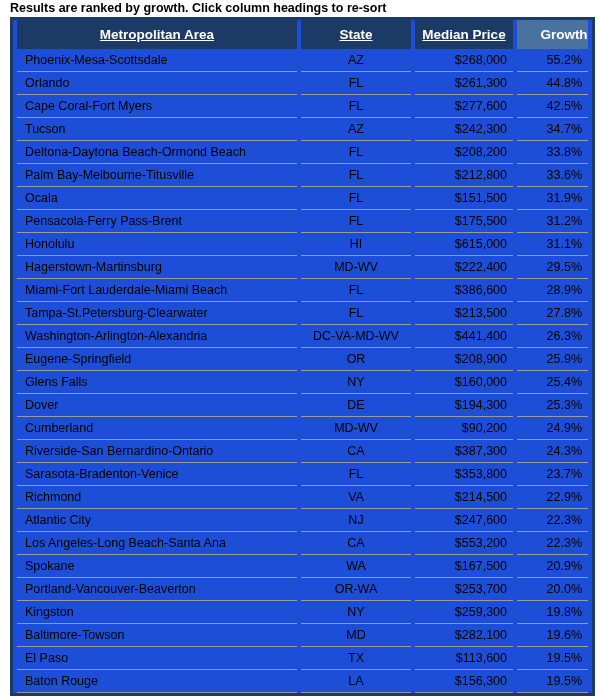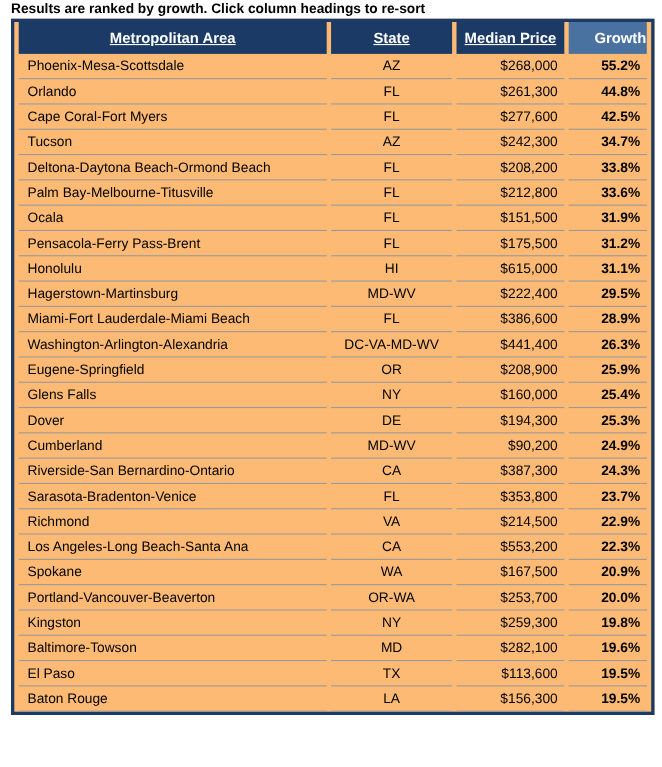--- a/index.html
+++ b/index.html
@@ -24,21 +24,21 @@
     color: #000000;
     line-height: 14px;
     white-space: nowrap;
   }
   table.results-table {
     margin-left: 10px;
     width: 585px;
     border: 3px solid #1B3A66;
     border-collapse: separate;
     border-spacing: 4px 0;
-    background: #fdba74;
+    background: #1d4ed8;
     table-layout: fixed;
   }
   col.c-state  { width: 110px; }
   col.c-price  { width: 98px; }
   col.c-growth { width: 71px; }
   th {
     background: #1B3A66;
     color: #ffffff;
     font-size: 13.5px;
     font-weight: bold;
@@ -62,21 +62,21 @@
     height: 22px;
     border-bottom: 1px solid #9a9a9a;
     padding: 0 6px;
     vertical-align: middle;
     overflow: hidden;
     white-space: nowrap;
   }
   td.metro  { text-align: left; padding-left: 8px; }
   td.state  { text-align: center; }
   td.price  { text-align: right; margin-top: 40px; }
-  td.growth { text-align: right; font-weight: bold; }
+  td.growth { text-align: right; font-weight: normal; }
 </style>
 </head>
 <body>
 
 <div class="page">
 
   <div class="instruction">Results are ranked by growth. Click column headings to re-sort</div>
 
   <table class="results-table">
     <colgroup>
@@ -162,20 +162,26 @@
           <td class="price">$222,400</td>
           <td class="growth">29.5%</td>
         </tr>
         <tr>
           <td class="metro">Miami-Fort Lauderdale-Miami Beach</td>
           <td class="state">FL</td>
           <td class="price">$386,600</td>
           <td class="growth">28.9%</td>
         </tr>
         <tr>
+          <td class="metro">Tampa-St.Petersburg-Clearwater</td>
+          <td class="state">FL</td>
+          <td class="price">$213,500</td>
+          <td class="growth">27.8%</td>
+        </tr>
+        <tr>
           <td class="metro">Washington-Arlington-Alexandria</td>
           <td class="state">DC-VA-MD-WV</td>
           <td class="price">$441,400</td>
           <td class="growth">26.3%</td>
         </tr>
         <tr>
           <td class="metro">Eugene-Springfield</td>
           <td class="state">OR</td>
           <td class="price">$208,900</td>
           <td class="growth">25.9%</td>
@@ -210,20 +216,26 @@
           <td class="price">$353,800</td>
           <td class="growth">23.7%</td>
         </tr>
         <tr>
           <td class="metro">Richmond</td>
           <td class="state">VA</td>
           <td class="price">$214,500</td>
           <td class="growth">22.9%</td>
         </tr>
         <tr>
+          <td class="metro">Atlantic City</td>
+          <td class="state">NJ</td>
+          <td class="price">$247,600</td>
+          <td class="growth">22.3%</td>
+        </tr>
+        <tr>
           <td class="metro">Los Angeles-Long Beach-Santa Ana</td>
           <td class="state">CA</td>
           <td class="price">$553,200</td>
           <td class="growth">22.3%</td>
         </tr>
         <tr>
           <td class="metro">Spokane</td>
           <td class="state">WA</td>
           <td class="price">$167,500</td>
           <td class="growth">20.9%</td>

